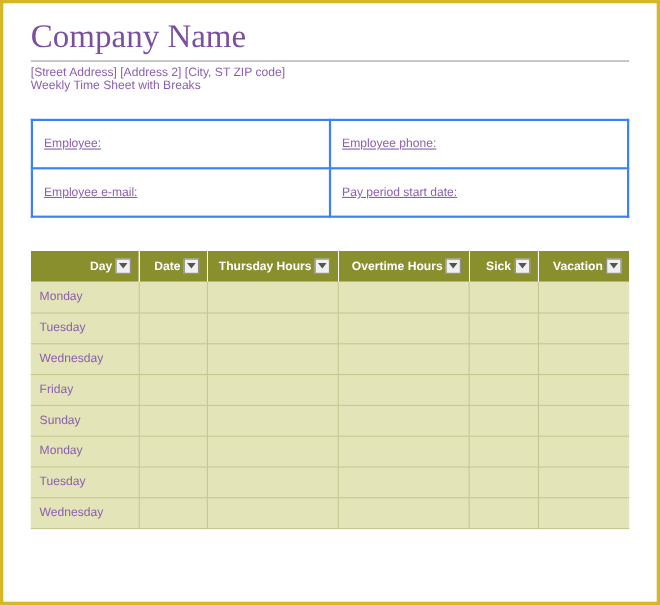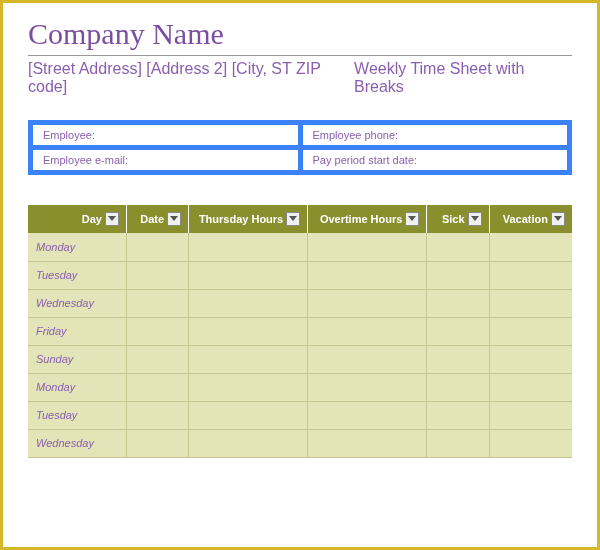--- a/index.html
+++ b/index.html
@@ -27,35 +27,37 @@
   }
   .hr-line {
     border: none;
     border-top: 1px solid #999;
     margin: 4px 0 4px 0;
   }
   .address-row {
     display: flex;
     justify-content: space-between;
     color: #8a5fb0;
-    font-size: 16px;
+    font-size: 11px;
     margin-bottom: 24px;
+    flex-direction: column;
   }
   .info-table {
     width: 100%;
     border-collapse: collapse;
     margin-bottom: 30px;
   }
   .info-table td {
-    border: 5px solid #3b82f6;
-    padding: 4px 10px;
+    border: 2px solid #3b82f6;
+    padding: 15px 10px;
     font-size: 11px;
     color: #8a5fb0;
     width: 50%;
     background: #fff;
+    text-decoration: underline;
   }
   .timesheet-table {
     width: 100%;
     border-collapse: collapse;
     table-layout: fixed;
   }
   .timesheet-table th {
     background: #8a8f2e;
     color: #fff;
     font-size: 11px;
@@ -85,21 +87,20 @@
   }
   .filter-btn svg { display: block; }
   .timesheet-table td {
     background: #e3e4b7;
     border-bottom: 1px solid #c5c68f;
     border-right: 1px solid #c5c68f;
     padding: 7px 8px;
     font-size: 11px;
     color: #8a5fb0;
     height: 28px;
-    font-style: italic;
   }
   .timesheet-table td:last-child { border-right: none; }
   .col-day { width: 95px; }
   .col-date { width: 60px; }
   .col-reg { width: 115px; }
   .col-ot { width: 115px; }
   .col-sick { width: 60px; }
   .col-vac { width: 80px; }
 </style>
 </head>

